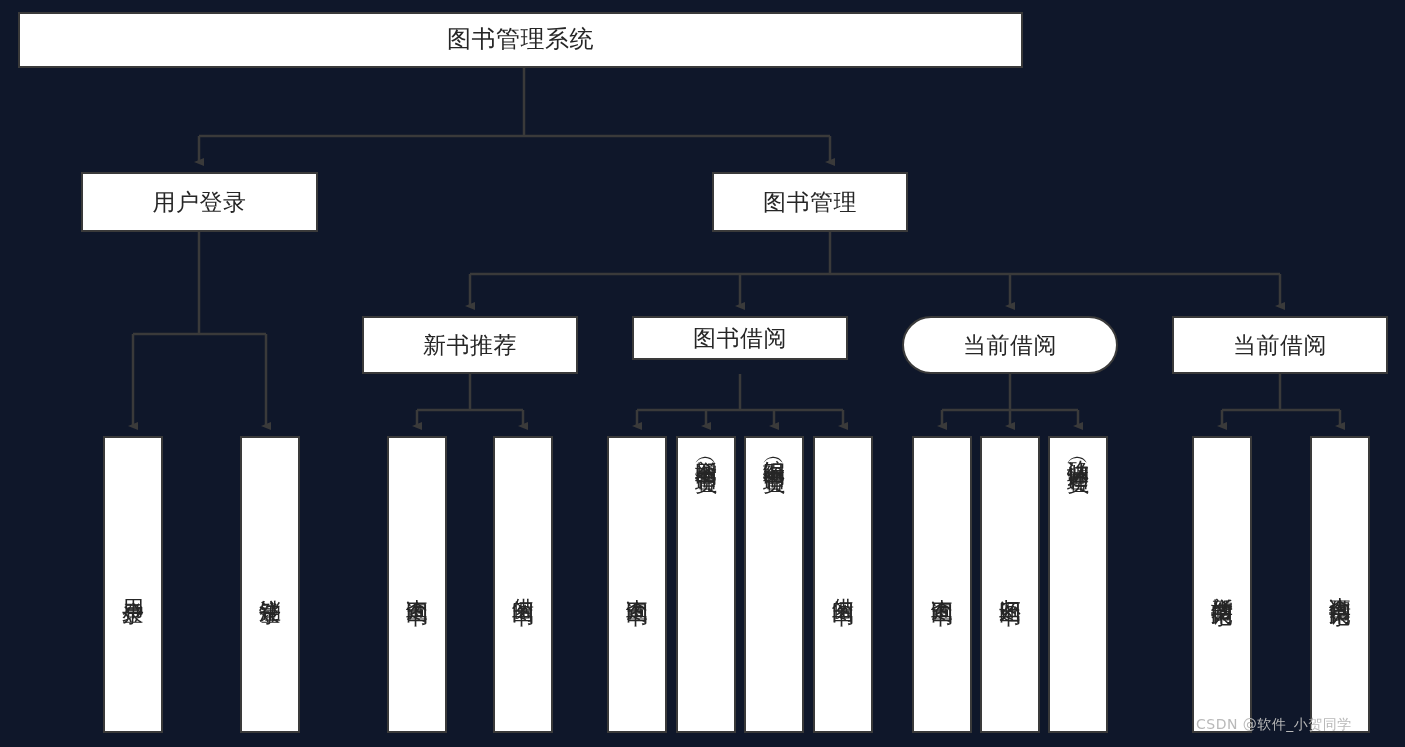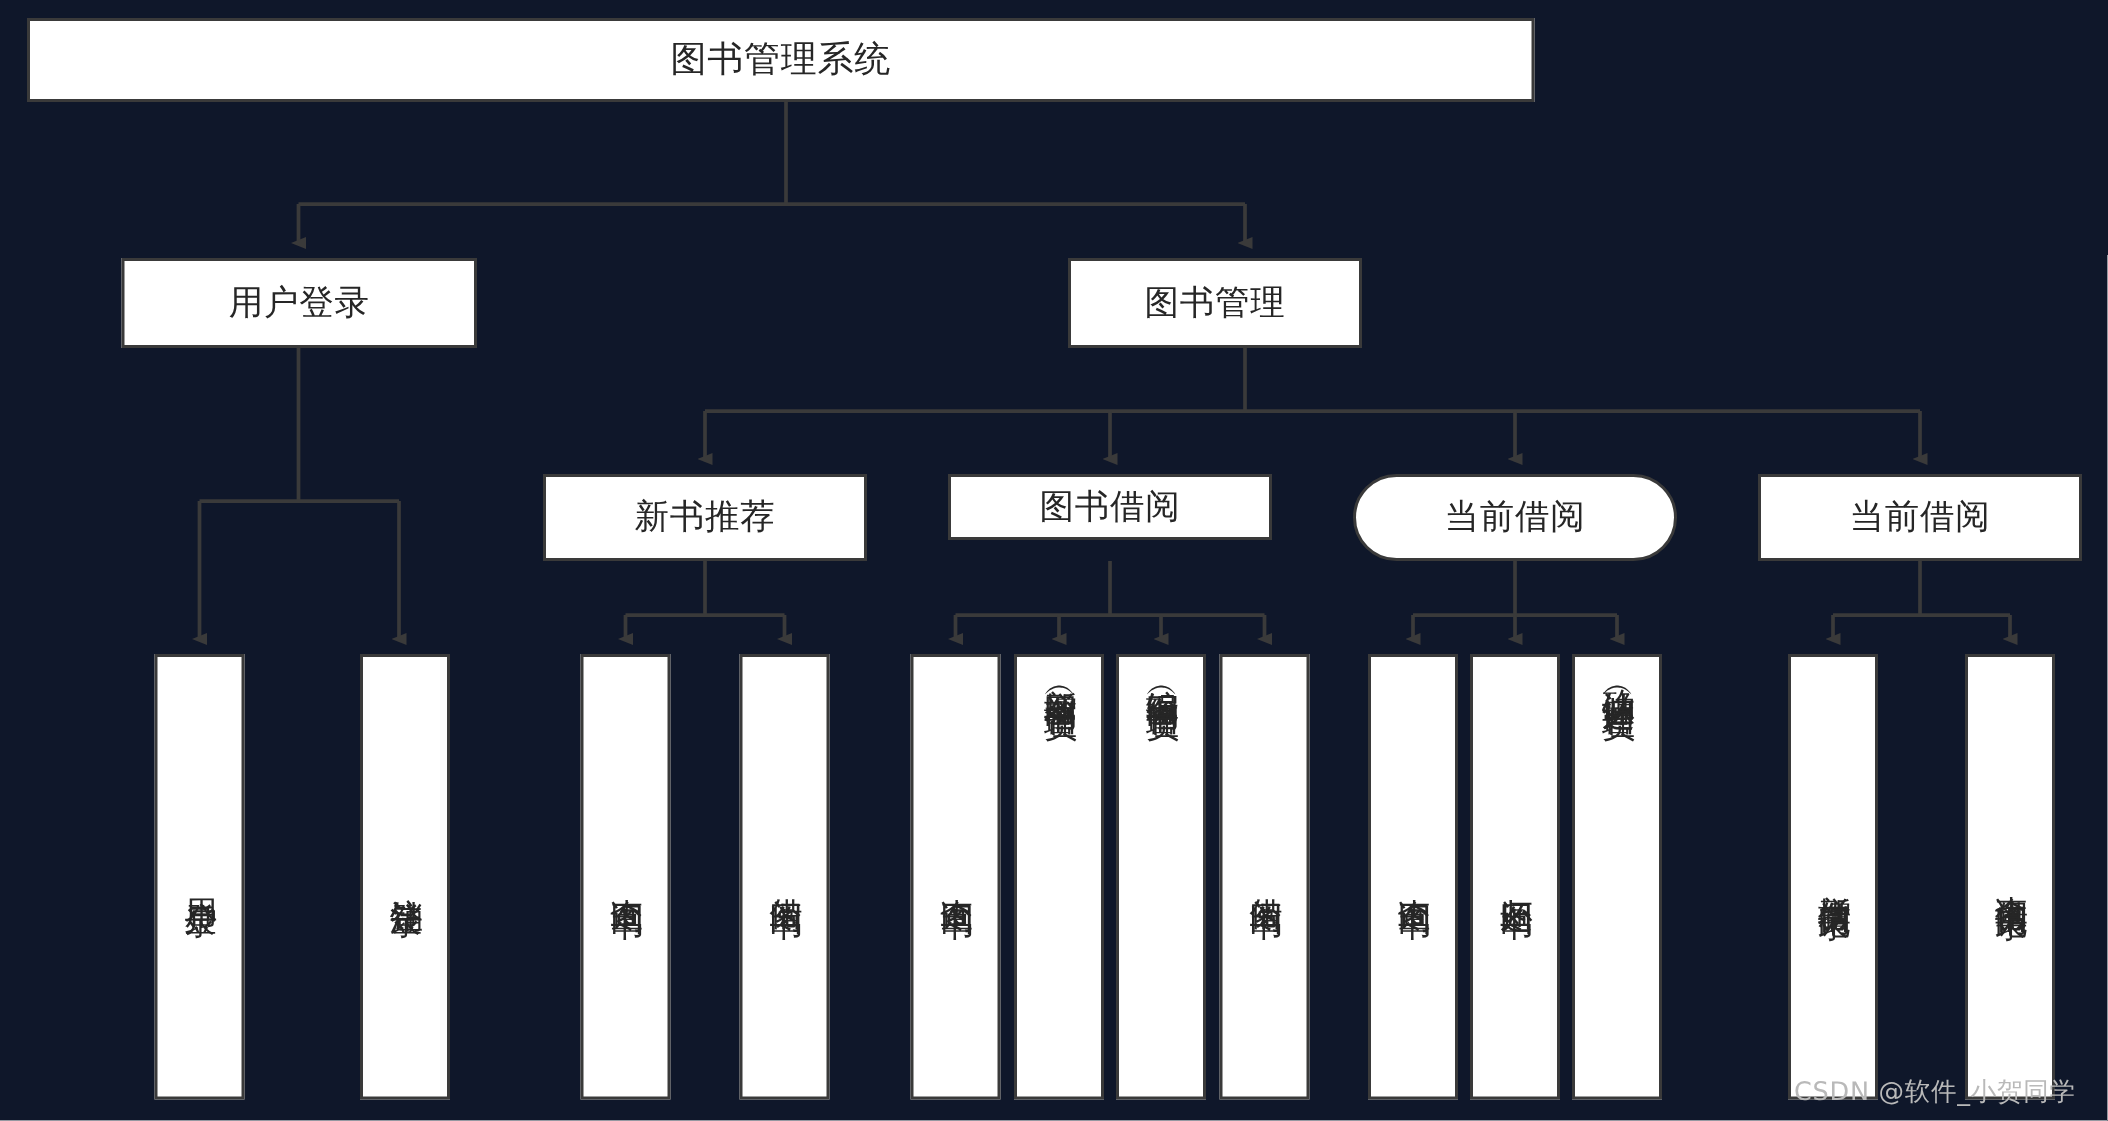--- a/index.html
+++ b/index.html
@@ -58,21 +58,21 @@
     max-height: 100%;
   }
   .node.vertical.top-aligned {
     align-items: flex-start;
   }
   .node.root .label {
     font-size: 24px;
   }
   .watermark {
     position: absolute;
-    font-size: 17px;
+    font-size: 14px;
     color: #b9b9b9;
     white-space: nowrap;
     letter-spacing: 0.5px;
   }
 </style>
 </head>
 <body>
 
 <div id="canvas">
 

